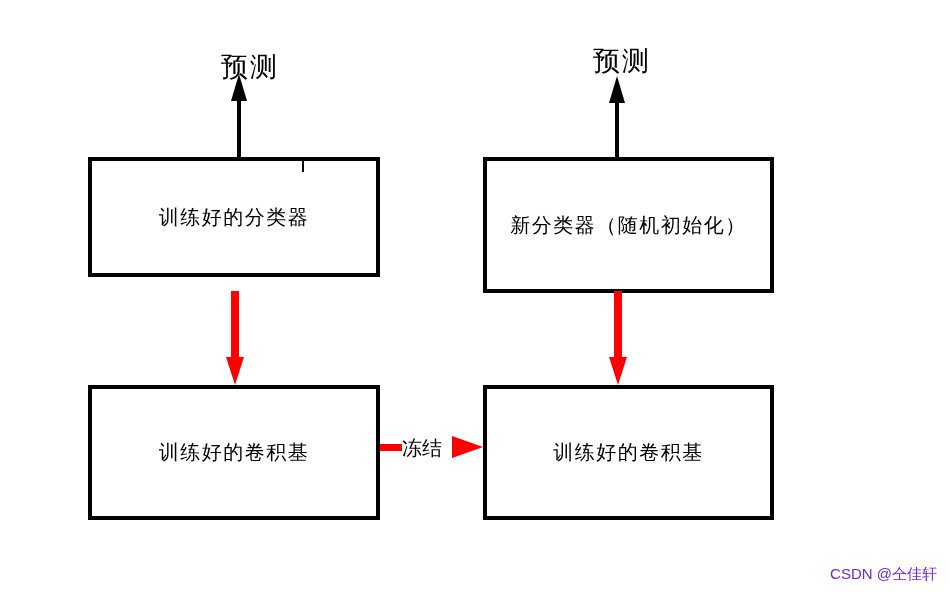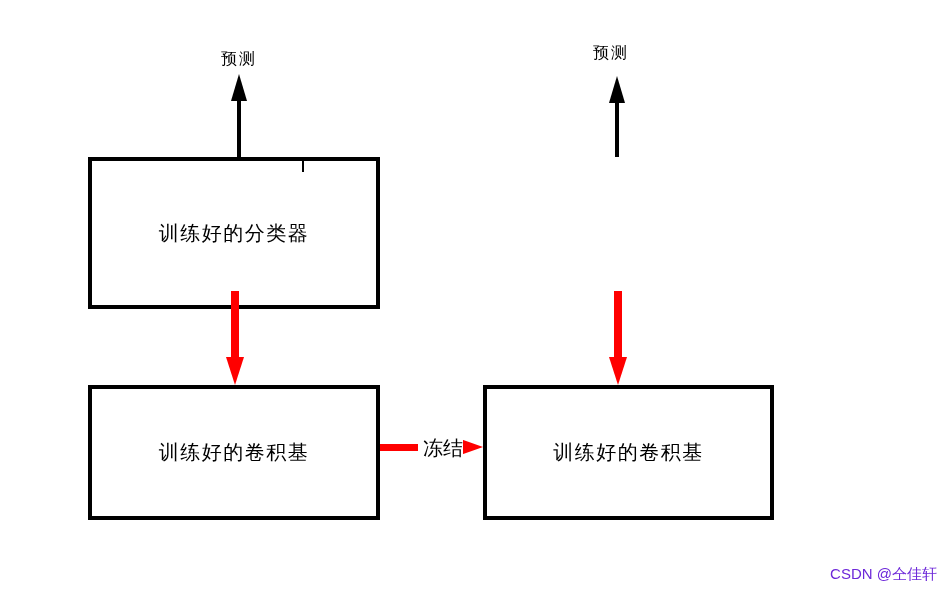--- a/index.html
+++ b/index.html
@@ -22,39 +22,39 @@
     border: 4px solid #000000;
     background: #ffffff;
     display: flex;
     align-items: center;
     justify-content: center;
     font-size: 20px;
     letter-spacing: 1.5px;
     color: #000000;
     text-align: center;
   }
-  .box-left-top     { left: 88px;  top: 157px; width: 292px; height: 152px; }
+  .box-left-top     { left: 88px;  top: 157px; width: 292px; height: 120px; }
   .box-right-top    { left: 483px; top: 157px; width: 291px; height: 136px; }
   .box-left-bottom  { left: 88px;  top: 385px; width: 292px; height: 135px; }
   .box-right-bottom { left: 483px; top: 385px; width: 291px; height: 135px; }
 
   
   .pred-label {
     position: absolute;
-    font-size: 16px;
+    font-size: 27px;
     letter-spacing: 2px;
     color: #000000;
     white-space: nowrap;
   }
   .pred-left  { left: 221px; top: 49px; }
   .pred-right { left: 593px; top: 43px; }
 
   .freeze-label {
     position: absolute;
-    left: 423px;
+    left: 402px;
     top: 435px;
     font-size: 20px;
     color: #000000;
     white-space: nowrap;
     background: #ffffff;
     z-index: 3;
   }
 
   
   .stem-v-black {
@@ -153,20 +153,23 @@
 
   <div class="box box-left-bottom">
     <span>训练好的卷积基</span>
   </div>
 
   <div class="pred-label pred-right">预测</div>
 
   <div class="stem-v-black stem-black-right"></div>
   <div class="head-up-black head-black-right"></div>
 
+  <div class="box box-right-top">
+    <span>新分类器（随机初始化）</span>
+  </div>
 
   <div class="stem-v-red stem-red-right"></div>
   <div class="head-down-red head-red-right"></div>
 
   <div class="box box-right-bottom">
     <span>训练好的卷积基</span>
   </div>
 
   <div class="stem-h-red"></div>
   <div class="freeze-label">冻结</div>

